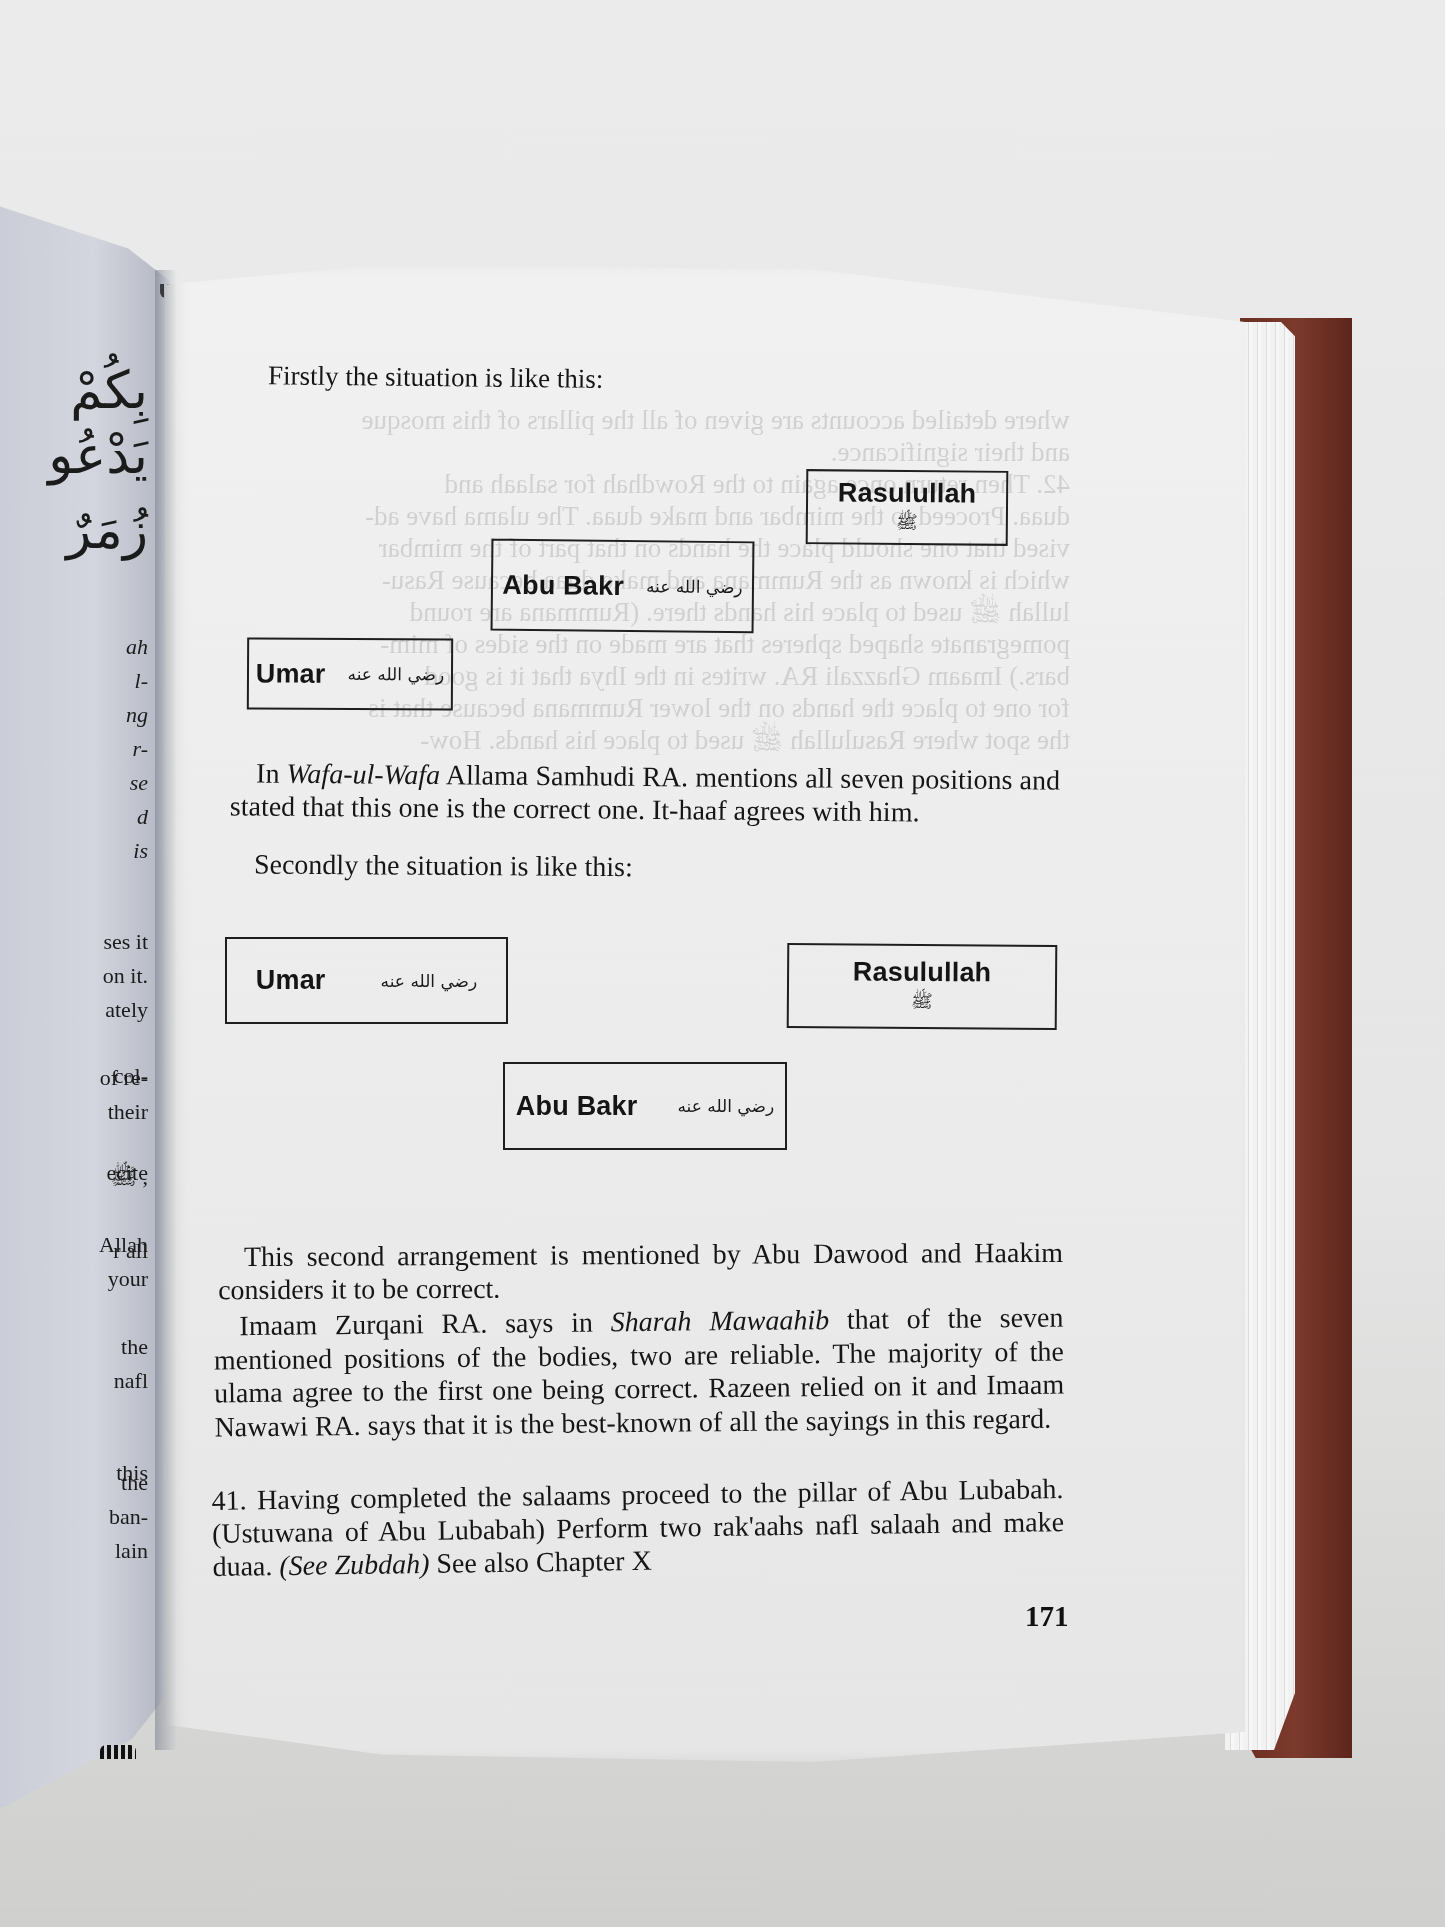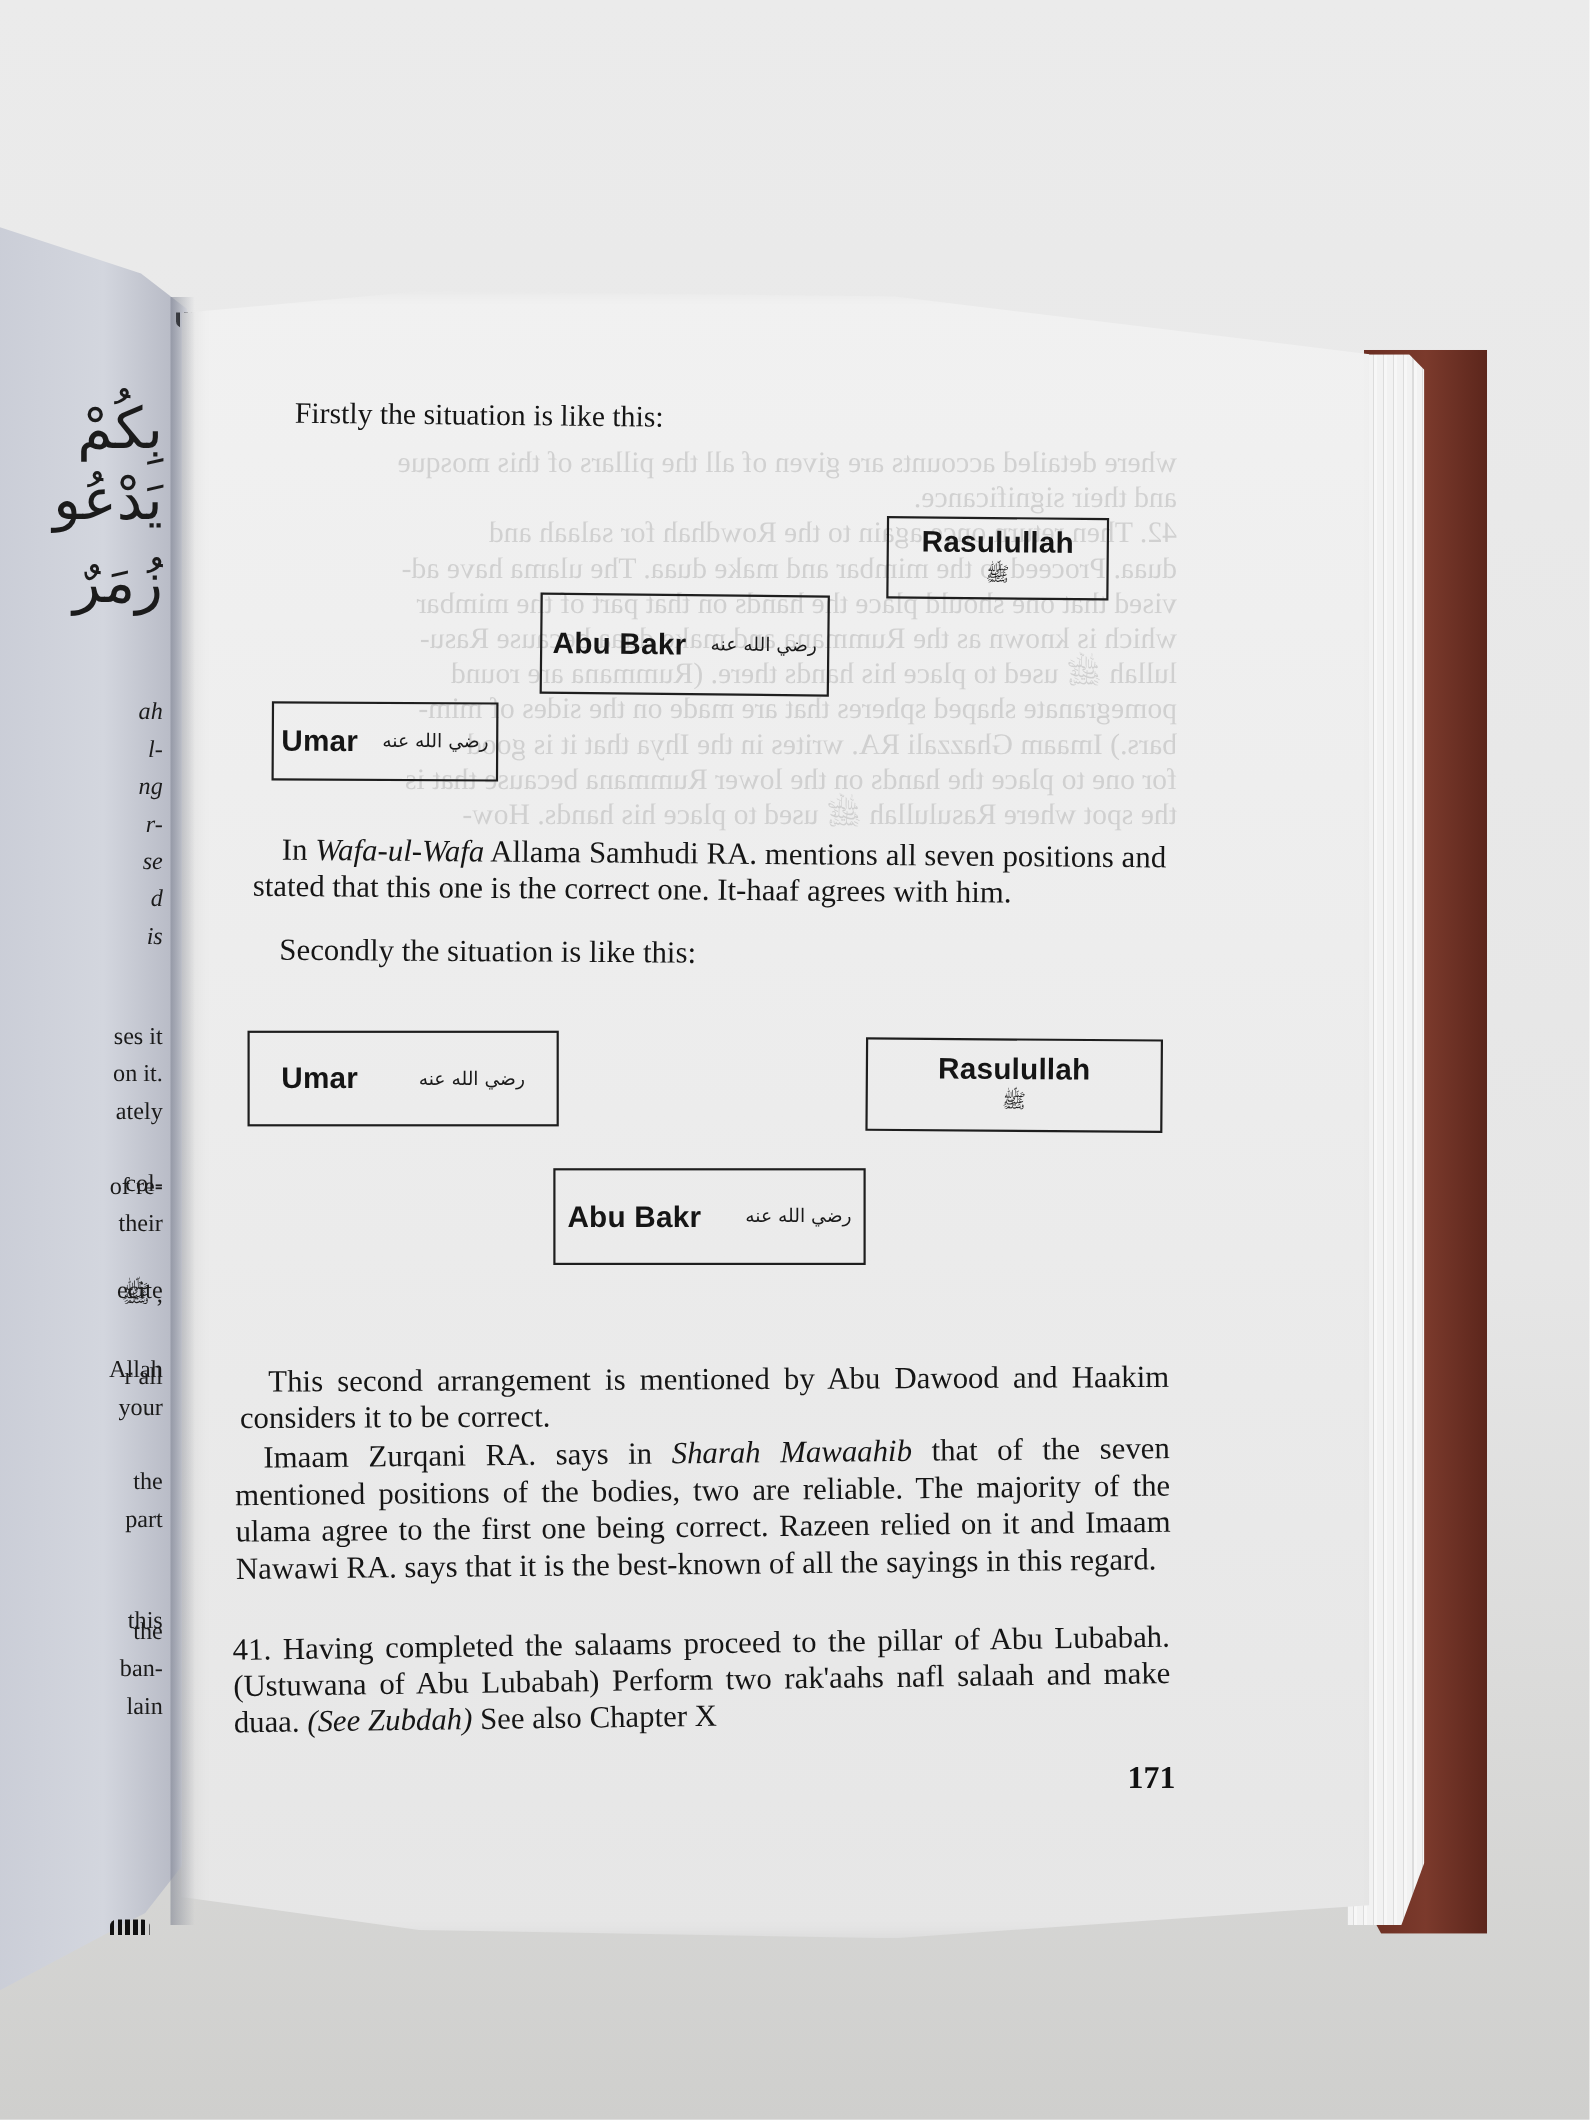--- a/index.html
+++ b/index.html
@@ -108,21 +108,21 @@
   <div class="left-text" style="top:793px;">ately</div>
   <div class="left-text" style="top:827px;margin-top:32px;">col-</div>
   <div class="left-text" style="top:861px;">of re-</div>
   <div class="left-text" style="top:895px;margin-left:36px;">their</div>
   <div class="left-text" style="top:960px;">ﷺ ,</div>
   <div class="left-text" style="top:956px;margin-left:46px;">ecite</div>
   <div class="left-text" style="top:1028px;">Allah</div>
   <div class="left-text" style="top:1062px;">your</div>
   <div class="left-text" style="top:1034px;">r all</div>
   <div class="left-text" style="top:1130px;">the</div>
-  <div class="left-text" style="top:1164px;">part</div>
+  <div class="left-text" style="top:1164px;">nafl</div>
   <div class="left-text" style="top:1256px;">this</div>
   <div class="left-text" style="top:1266px;">the</div>
   <div class="left-text" style="top:1300px;">ban-</div>
   <div class="left-text" style="top:1334px;">lain</div>
 </div>
 
 <div id="cover" class="abs"></div>
 <div id="page-stack" class="abs"></div>
 
 <div class="stitch" style="left:160px; top:284px;"></div>

